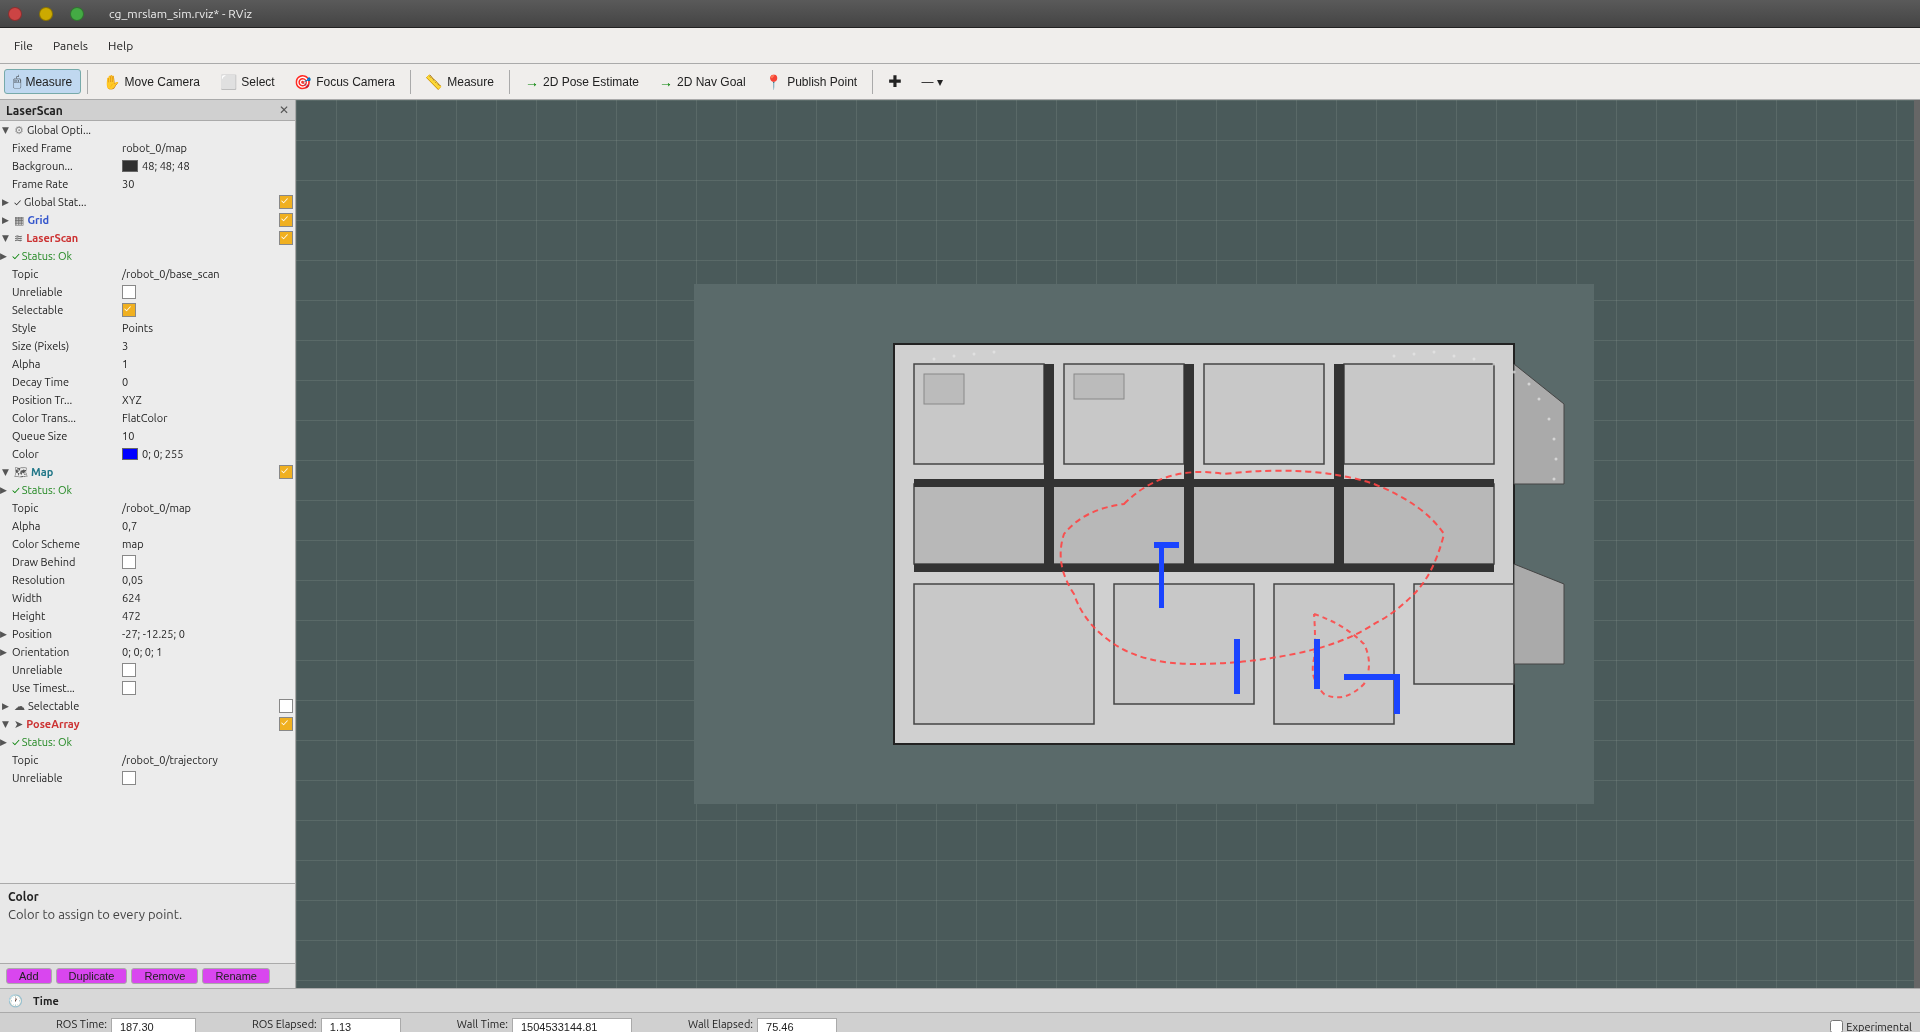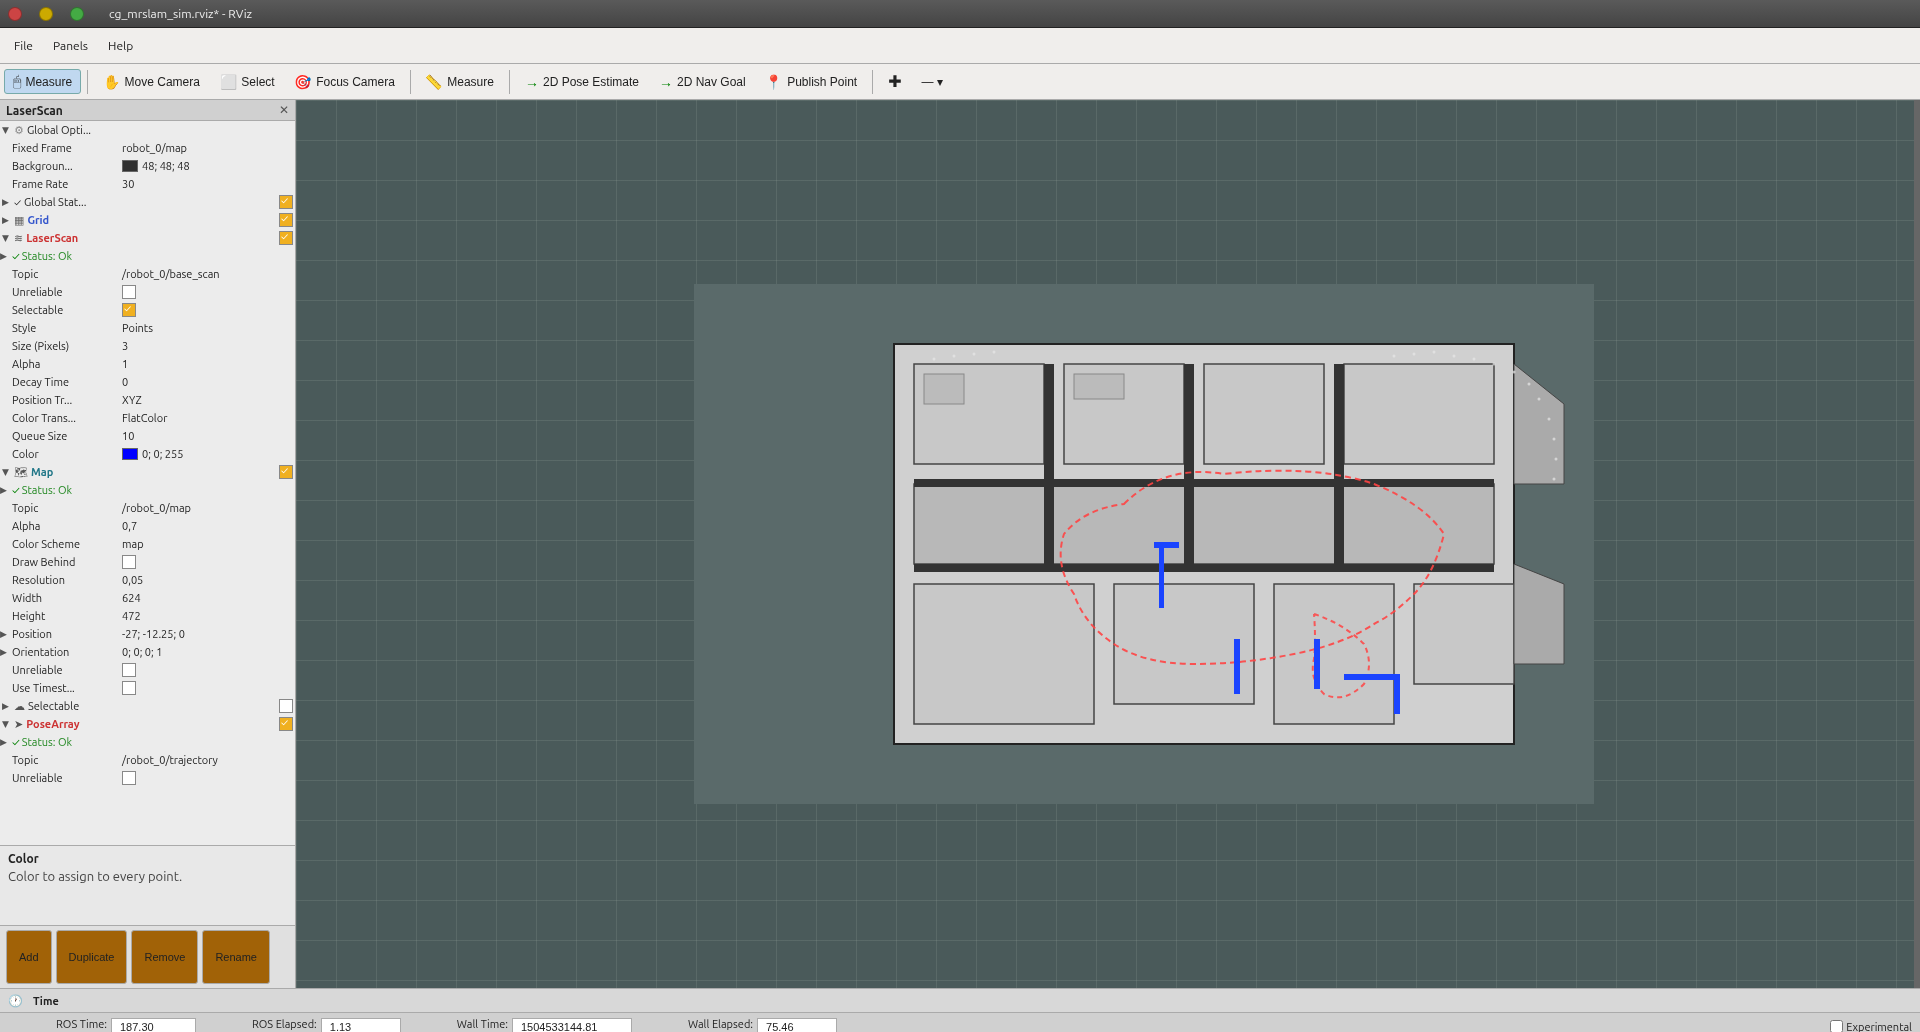--- a/index.html
+++ b/index.html
@@ -130,22 +130,22 @@
     #properties-desc { color: #444; font-size: 13px; }
 
     #displays-buttons {
       background: #e0e0e0;
       border-top: 1px solid #aaa;
       padding: 4px 6px;
       display: flex;
       gap: 4px;
     }
     .panel-btn {
-      padding: 20px 12px;
-      background: #a16207;
+      padding: 1px 12px;
+      background: #d946ef;
       border: 1px solid #aaa;
       border-radius: 3px;
       cursor: pointer;
       font-size: 11px;
       color: #222;
     }
 
     
     #view3d {
       flex: 1;

